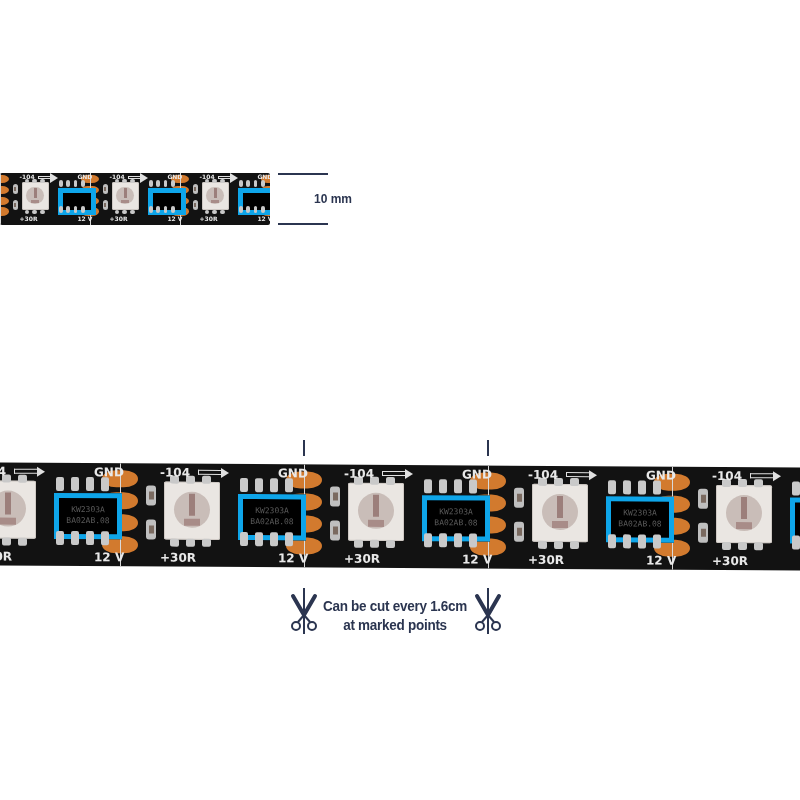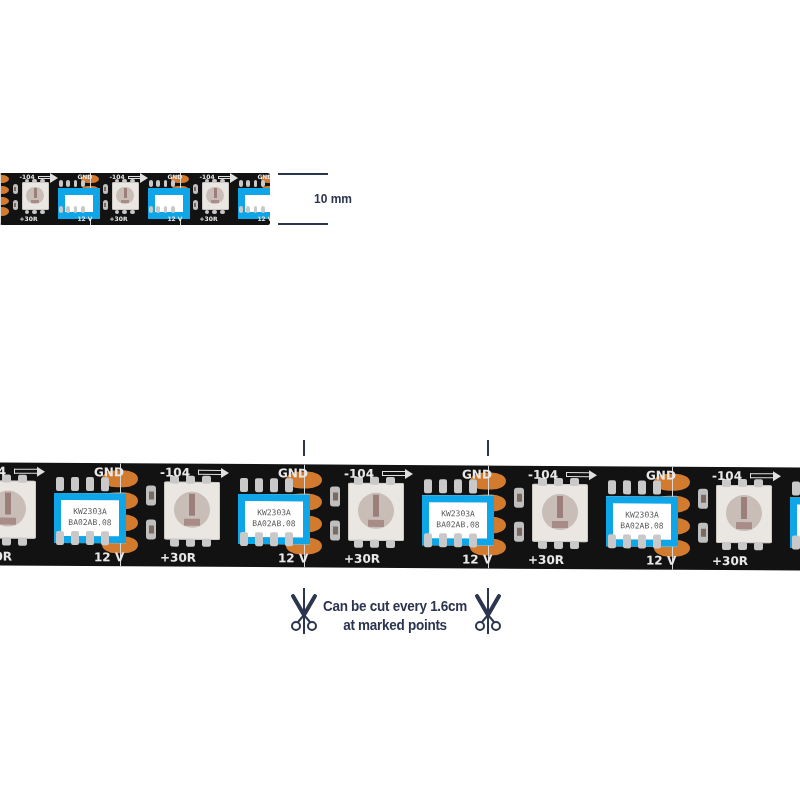--- a/index.html
+++ b/index.html
@@ -6,21 +6,21 @@
   body { width:800px; height:800px; position:relative; overflow:hidden; font-family:"DejaVu Sans", sans-serif; }
   .strip { position:absolute; background:#121212; overflow:hidden; }
   .strip.small { left:0; top:173px; width:270px; height:52px; border-radius:2px; }
   .strip.large { left:0; top:465px; width:800px; height:103px; transform:skewY(0.35deg); }
   .pad { position:absolute; background:#d27a2e; border-radius:40%/50%; }
   .cutline { position:absolute; top:0; bottom:0; width:1px; background:#d9d9d9; }
   .led { position:absolute; background:#eae6e2; border-radius:2px; box-shadow:0 0 0 1px #cfc9c4 inset; }
   .led .lens { position:absolute; border-radius:50%; background:#c9bdb8; }
   .led .die { position:absolute; background:#9c7f7b; }
   .led .die2 { position:absolute; background:#a88c88; }
-  .chip { position:absolute; background:#ffffff; border:7px solid #0ea5e9; }
+  .chip { position:absolute; background:#000000; border:5px solid #0ea5e9; }
   .chip .mark { position:absolute; left:0; right:0; text-align:center; color:#5a5a5a; font-family:"DejaVu Sans Mono", monospace; line-height:1; }
   .pin { position:absolute; background:#c9c9c9; border-radius:2px; }
   .res { position:absolute; background:#bfbfbf; border-radius:3px; }
   .res::after { content:""; position:absolute; left:25%; right:25%; top:30%; bottom:30%; background:#7a6a60; }
   .silk { position:absolute; color:#e8e8e8; font-weight:bold; white-space:nowrap; line-height:1; }
   .arrow { position:absolute; border:1.5px solid #e0e0e0; border-right:none; }
   .arrow::after { content:""; position:absolute; right:-8px; top:50%; margin-top:-5px; border-left:8px solid #e0e0e0; border-top:5px solid transparent; border-bottom:5px solid transparent; }
   .dimline { position:absolute; height:2px; background:#2b3550; }
   .dimtext { position:absolute; color:#2b3550; font-weight:bold; font-family:"Liberation Sans", sans-serif; font-size:12px; }
   .marker { position:absolute; width:2px; background:#2b3550; }

